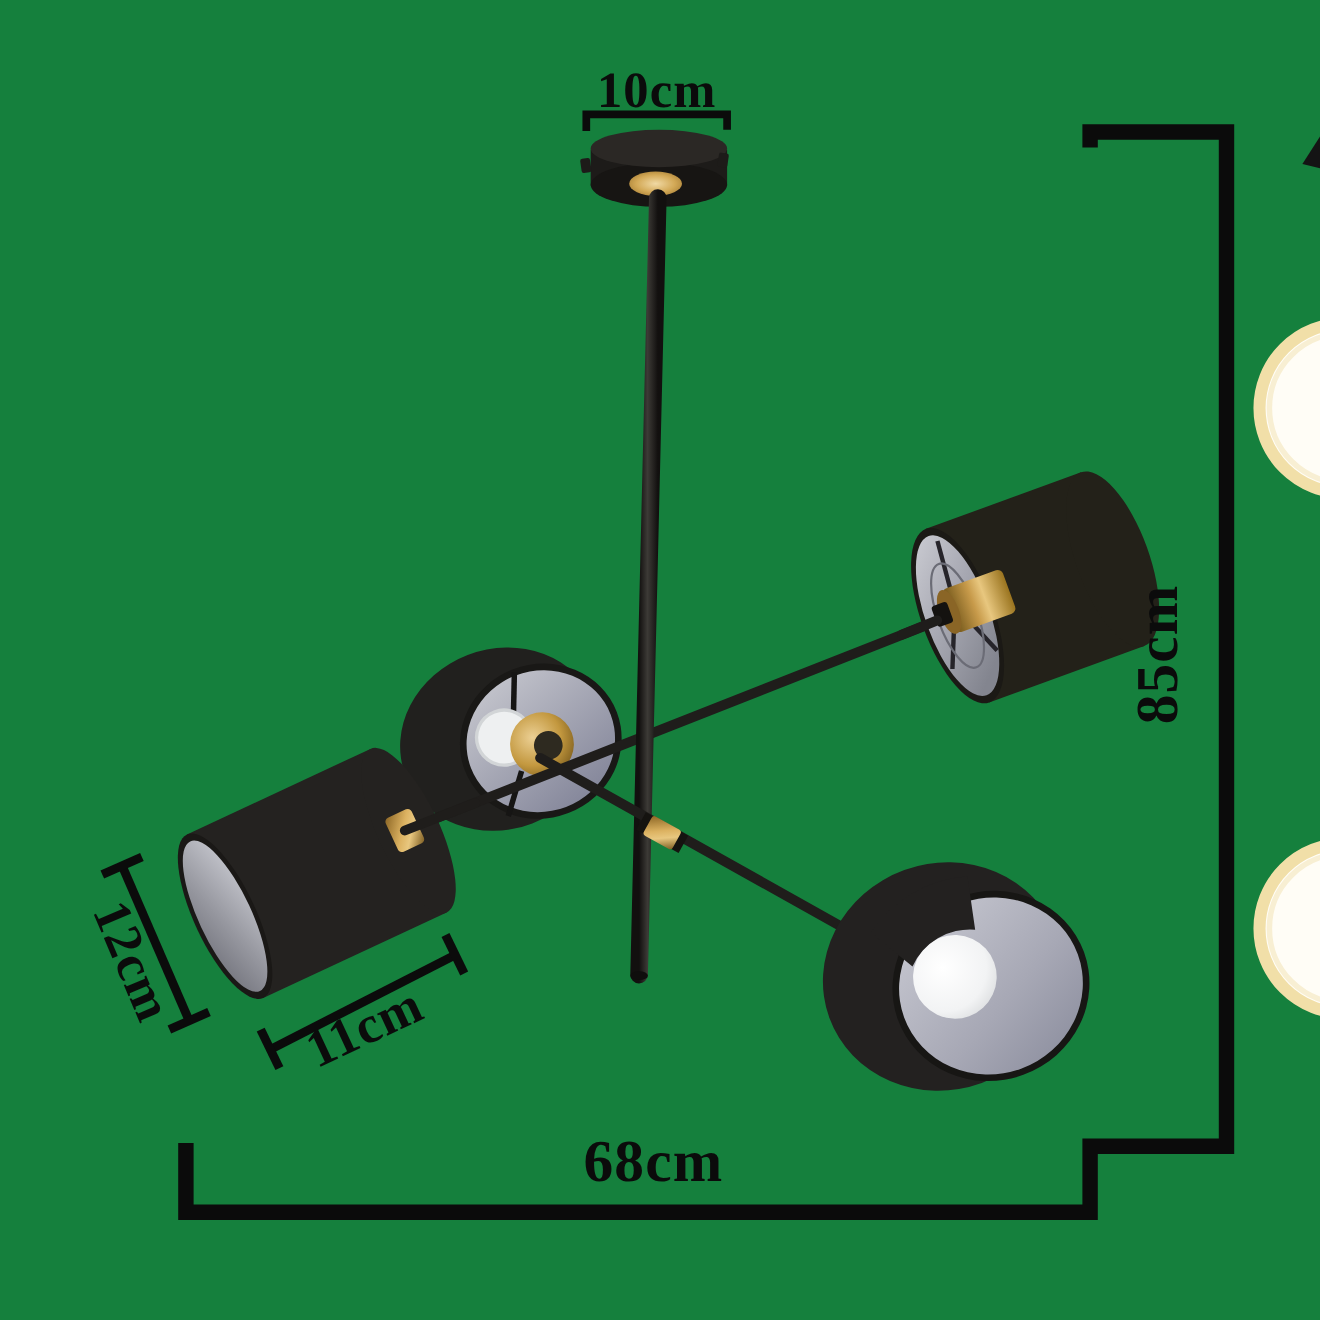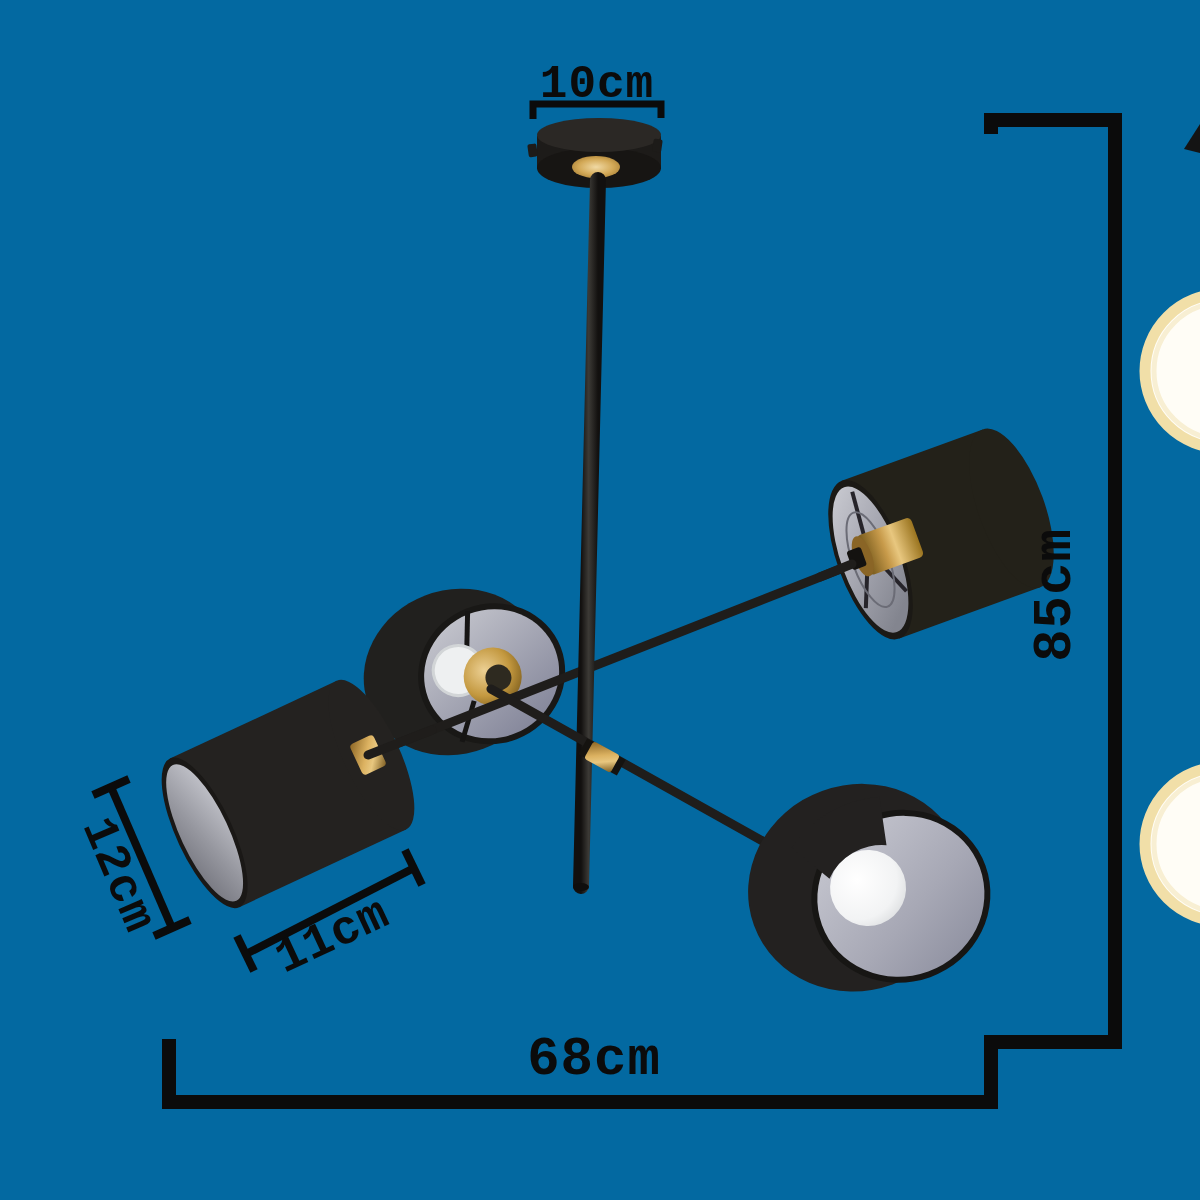--- a/index.html
+++ b/index.html
@@ -1,17 +1,17 @@
 <!DOCTYPE html>
 <html><head>
 <meta charset="utf-8">
 <style>
   html,body{margin:0;padding:0;background:#ffffff;}
-  .stage{position:relative;width:1200px;height:1200px;background:#0369a1;overflow:hidden;
-         font-family:Liberation Mono, monospace;}
+  .stage{position:relative;width:1200px;height:1200px;background:#15803d;overflow:hidden;
+         font-family:Liberation Serif, serif;}
   svg{position:absolute;left:0;top:0;}
   text.dim{font-weight:bold;fill:#0b0b0b;letter-spacing:1px;}
 </style>
 </head>
 <body>
 
 <div class="stage">
 <svg width="1200" height="1200" viewBox="0 0 1200 1200">
   <defs>
     <linearGradient id="gBrass" x1="0" y1="0" x2="1" y2="1">

